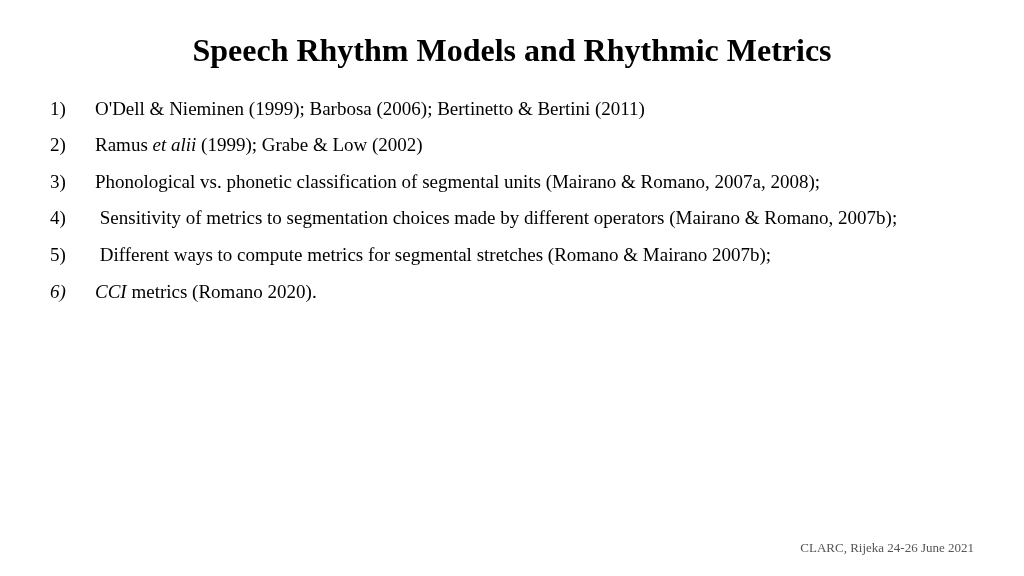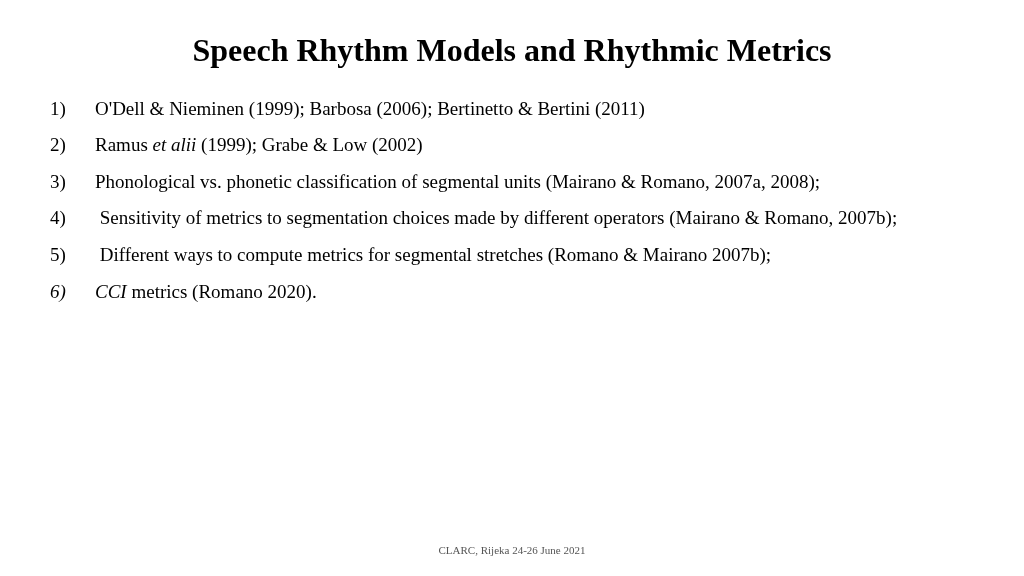--- a/index.html
+++ b/index.html
@@ -65,22 +65,22 @@
     .list-content {
       flex: 1;
       text-align: justify;
     }
 
     .list-content em {
       font-style: italic;
     }
 
     .footer {
-      text-align: center;
-      font-size: 11px;
+      text-align: right;
+      font-size: 13px;
       color: #555555;
       padding-top: 6px;
     }
   </style>
 </head>
 <body>
 
 <div class="slide-container">
 
   <div class="title-section">

